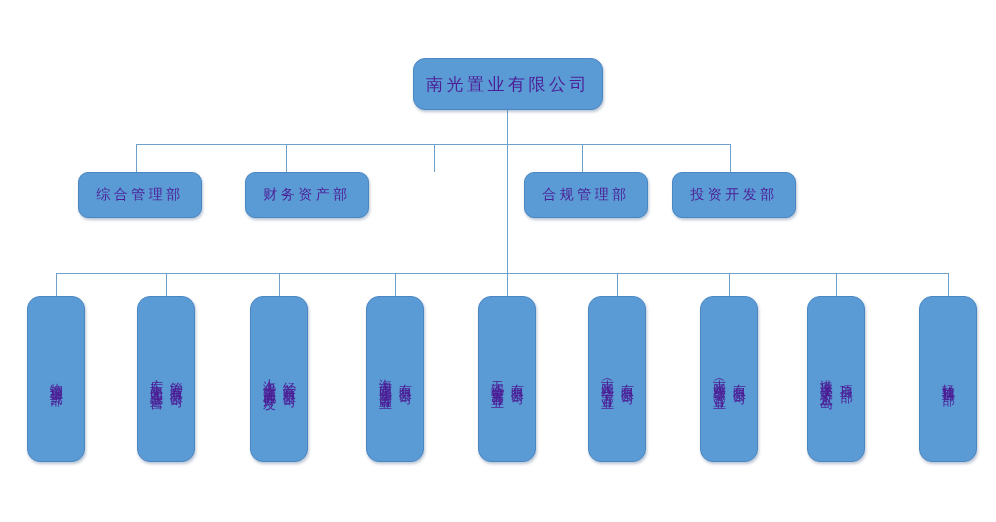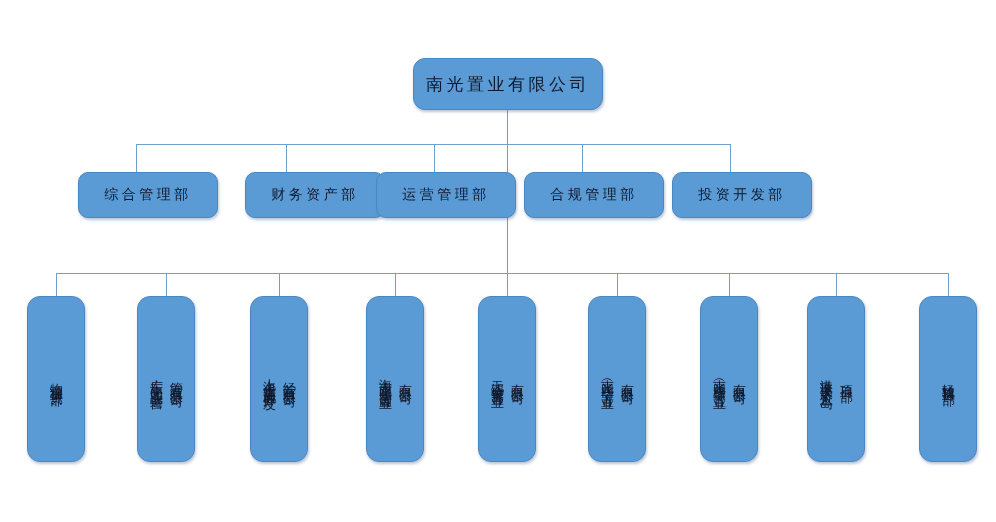--- a/index.html
+++ b/index.html
@@ -22,37 +22,37 @@
   }
   .line.v { width: 1px; }
   .line.h { height: 1px; }
 
   
   .node {
     position: absolute;
     background: #5b9bd5;
     border: 1px solid #4a86c2;
     box-shadow: 1px 2px 3px rgba(80, 110, 150, 0.40);
-    color: #0f172a;
+    color: #4c1d95;
     display: flex;
     align-items: center;
     justify-content: center;
     box-sizing: border-box;
     text-align: center;
   }
   .node.root {
     left: 413px; top: 58px;
     width: 190px; height: 52px;
     border-radius: 12px;
     font-size: 17px;
     letter-spacing: 3.5px;
   }
   .node.dept {
     top: 172px;
-    width: 140px; height: 46px;
+    width: 124px; height: 46px;
     border-radius: 10px;
     font-size: 14px;
     letter-spacing: 3.5px;
   }
   .node.sub {
     top: 296px;
     width: 58px; height: 166px;
     border-radius: 13px;
   }
   .node.sub .vtext {
@@ -95,23 +95,20 @@
   <div class="node root">
     <span class="label">南光置业有限公司</span>
   </div>
 
   <div class="node dept" style="left:78px;">
     <span class="label">综合管理部</span>
   </div>
   <div class="node dept" style="left:245px;">
     <span class="label">财务资产部</span>
   </div>
-  <div class="node dept" style="left:376px;">
-    <span class="label">运营管理部</span>
-  </div>
   <div class="node dept" style="left:524px;">
     <span class="label">合规管理部</span>
   </div>
   <div class="node dept" style="left:672px;">
     <span class="label">投资开发部</span>
   </div>
 
   <div class="node sub" style="left:27px;">
     <span class="label vtext">物业租赁部</span>
   </div>

